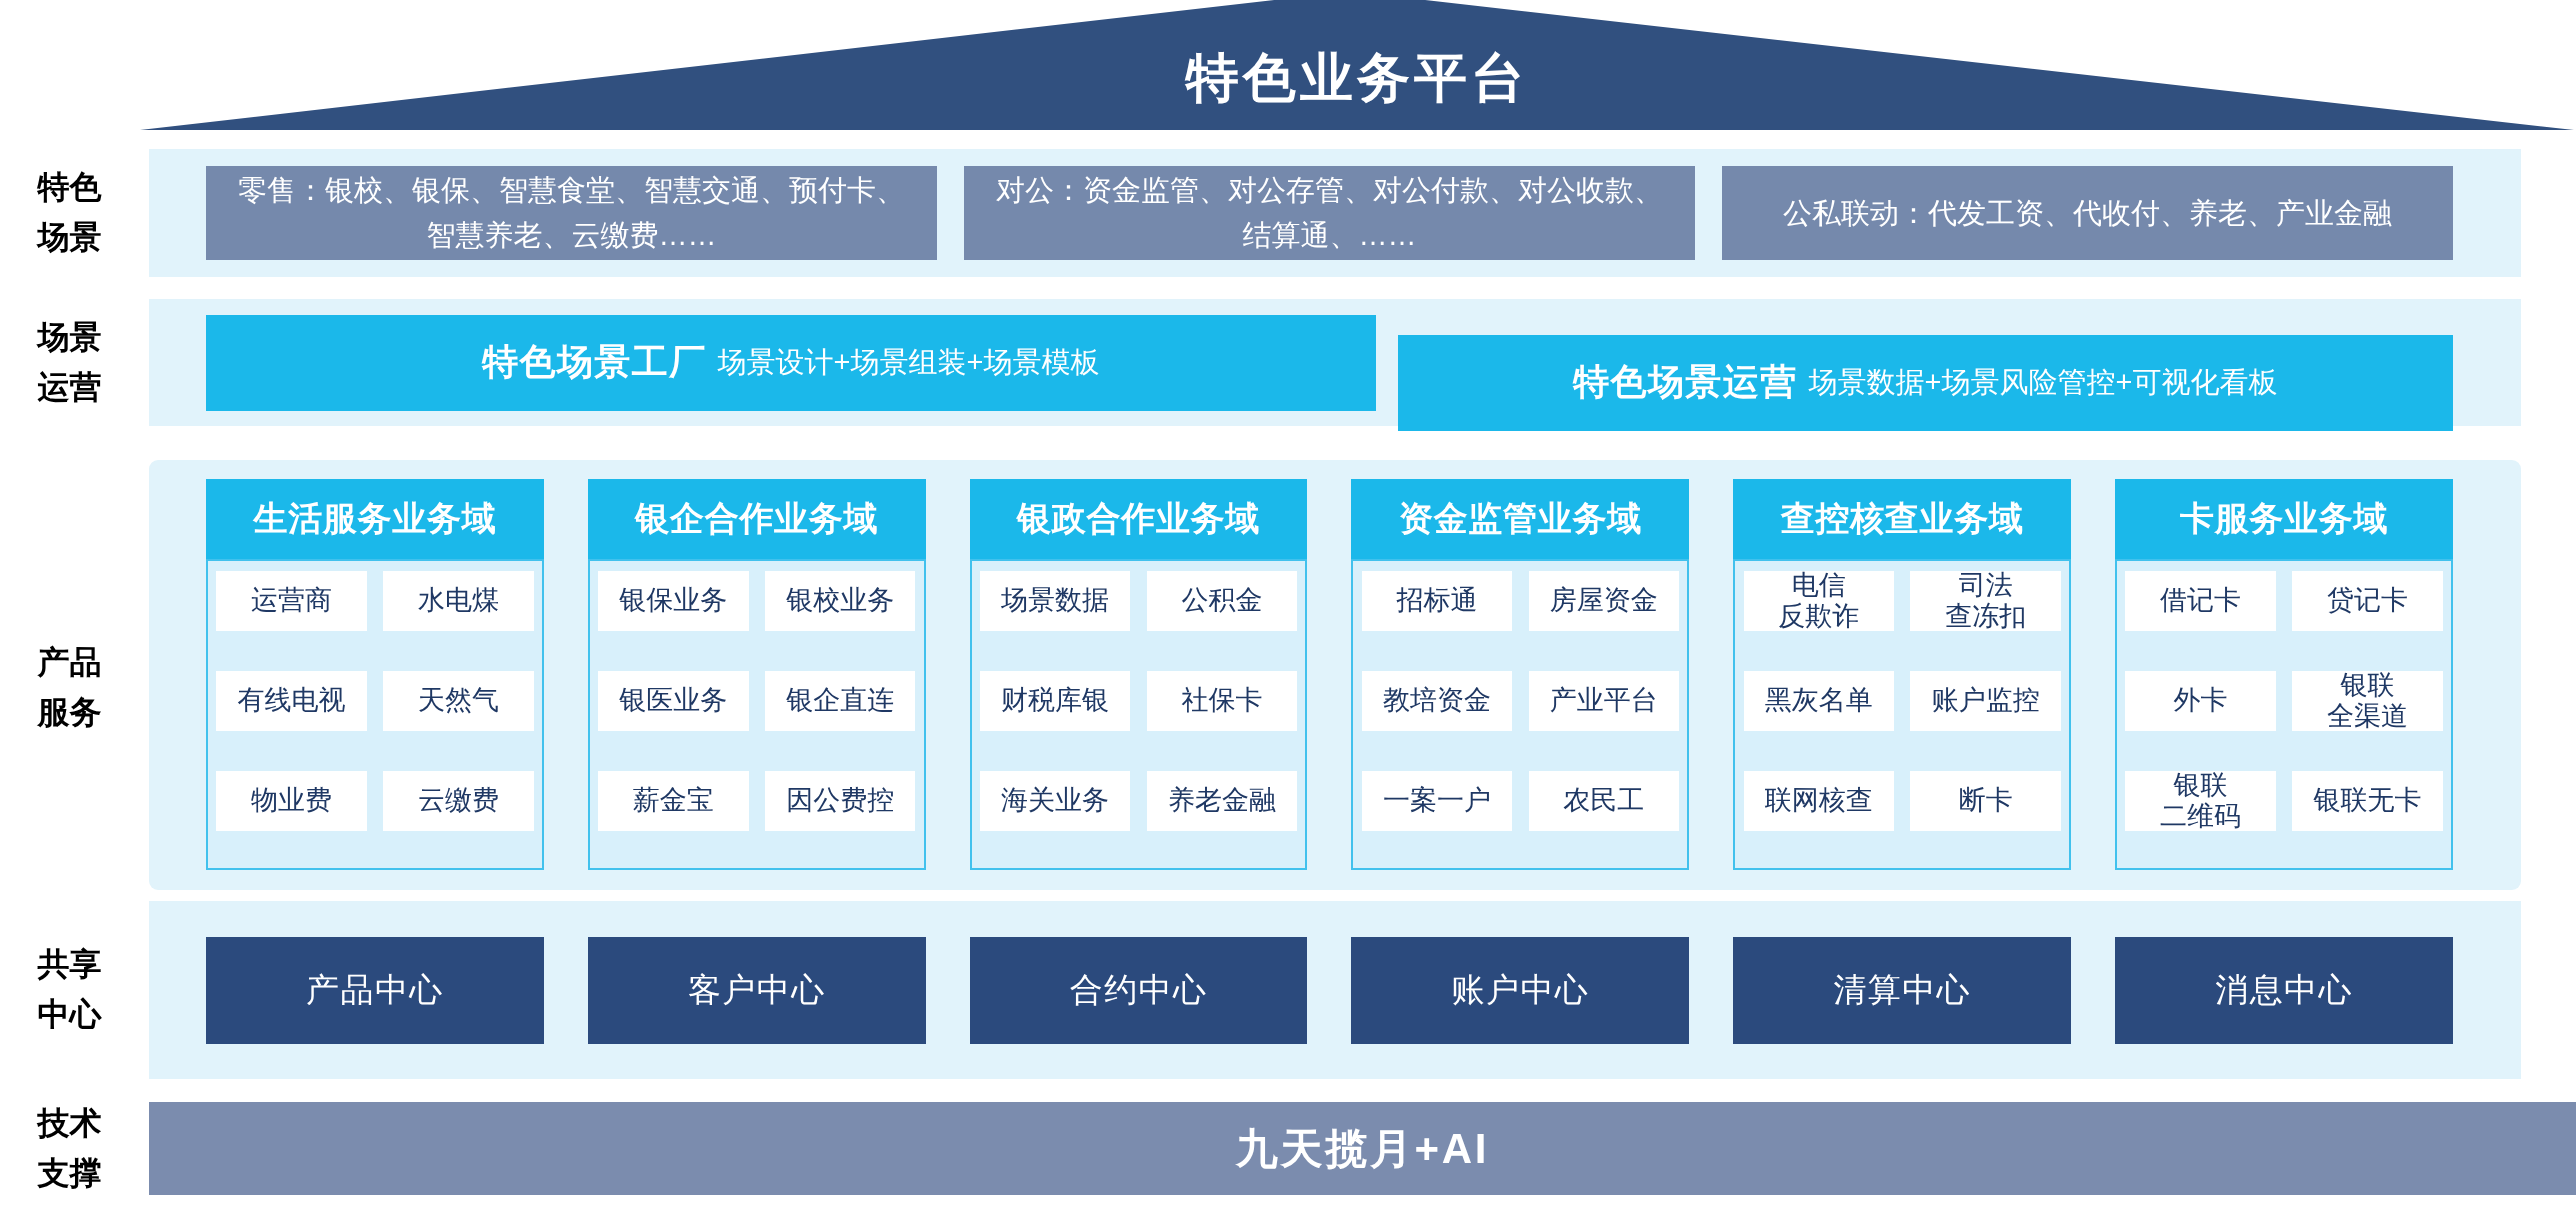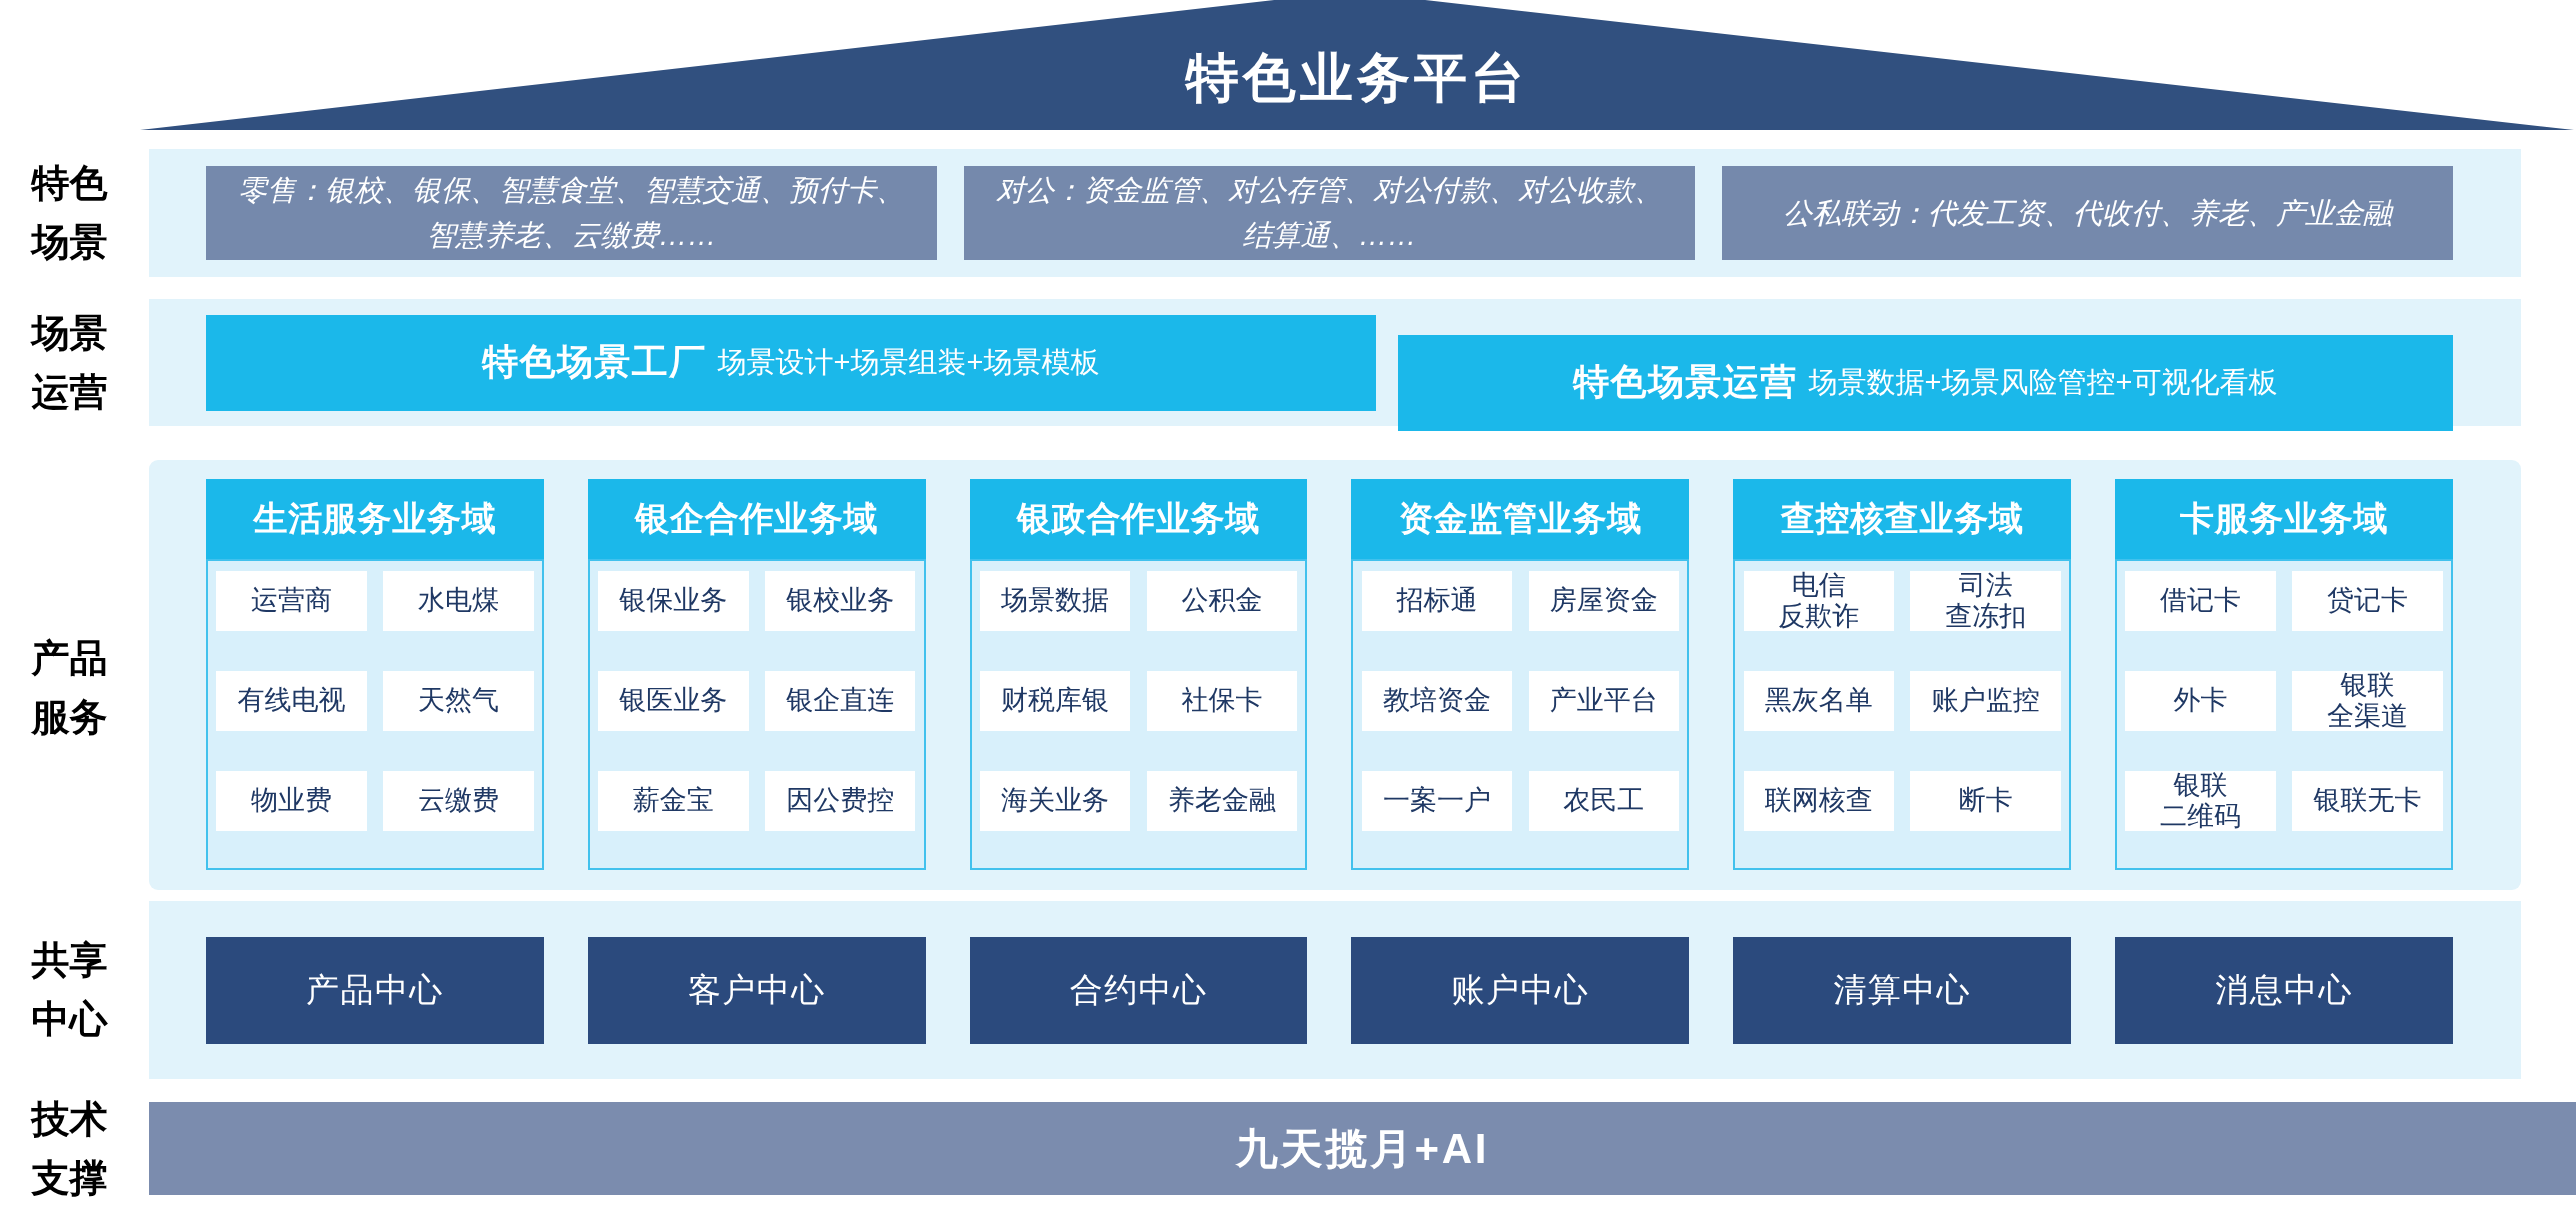--- a/index.html
+++ b/index.html
@@ -18,36 +18,36 @@
   }
   .roof-title {
     color:#ffffff; font-size:53px; font-weight:bold; letter-spacing:4.1px;
     padding-bottom:15px;
   }
 
   
   .side-label {
     position:absolute; left:0; width:139px;
     display:flex; align-items:center; justify-content:center;
-    color:#000000; font-size:38px; font-weight:bold; line-height:1.55;
+    color:#000000; font-size:32px; font-weight:bold; line-height:1.55;
     white-space:pre-line; text-align:center;
   }
   #label-scenes   { top:149px;  height:128px; }
   #label-ops      { top:299px;  height:127px; }
   #label-products { top:473px;  height:430px; }
   #label-centers  { top:901px; height:178px; }
   #label-tech     { top:1102px; height:93px; }
 
   
   .band {
     position:absolute; left:149px; width:2372px; background:#E1F3FB;
   }
   #band-scenes {
     top:149px; height:128px;
-    display:flex; align-items:center; gap:27px; padding:0 68px 0 57px;font-style:italic;
+    display:flex; align-items:center; gap:27px; padding:0 68px 0 57px;
   }
   .scene-box {
     flex:1; height:94px; background:#7589AC; color:#ffffff;
     font-size:29px; line-height:1.55; text-align:center;
     display:flex; align-items:center; justify-content:center; padding:0 18px;
   }
 
   #band-ops {
     top:299px; height:127px;
     display:flex; align-items:center; gap:22px; padding:0 68px 0 57px;

